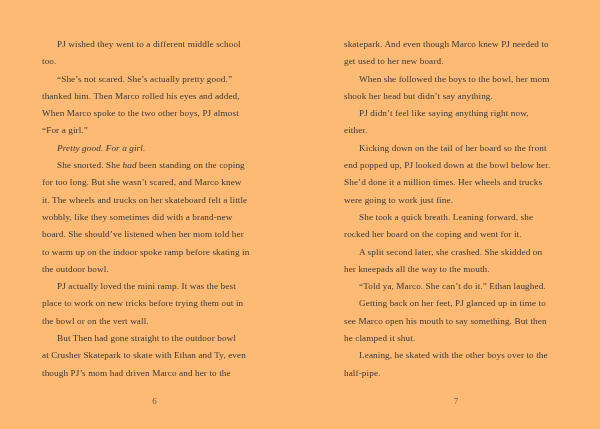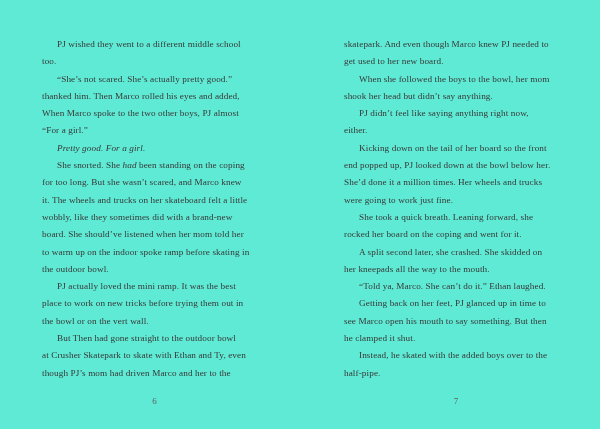--- a/index.html
+++ b/index.html
@@ -4,21 +4,21 @@
 <style>
   html, body {
     margin: 0;
     padding: 0;
     background: #ffffff;
   }
   .spread {
     position: relative;
     width: 600px;
     height: 429px;
-    background: #5eead4;
+    background: #fdba74;
     font-family: "Liberation Serif", serif;
     color: #383838;
     overflow: hidden;
   }
   .page {
     position: absolute;
     top: 36px;
     height: 385px;
   }
   .page.left  { left: 42px;  width: 225px; }
@@ -90,19 +90,19 @@
         <div class="line"><span>She’d done it a million times. Her wheels and trucks</span></div>
         <div class="line"><span>were going to work just fine.</span></div>
         <div class="line indent"><span>She took a quick breath. Leaning forward, she</span></div>
         <div class="line"><span>rocked her board on the coping and went for it.</span></div>
         <div class="line indent"><span>A split second later, she crashed. She skidded on</span></div>
         <div class="line"><span>her kneepads all the way to the mouth.</span></div>
         <div class="line indent"><span>“Told ya, Marco. She can’t do it.” Ethan laughed.</span></div>
         <div class="line indent"><span>Getting back on her feet, PJ glanced up in time to</span></div>
         <div class="line"><span>see Marco open his mouth to say something. But then</span></div>
         <div class="line"><span>he clamped it shut.</span></div>
-        <div class="line indent"><span>Instead, he skated with the added boys over to the</span></div>
+        <div class="line indent"><span>Leaning, he skated with the other boys over to the</span></div>
         <div class="line"><span>half-pipe.</span></div>
       </div>
     <div class="page-number">7</div>
   </div>
 
 </div>
 
 </body></html>

